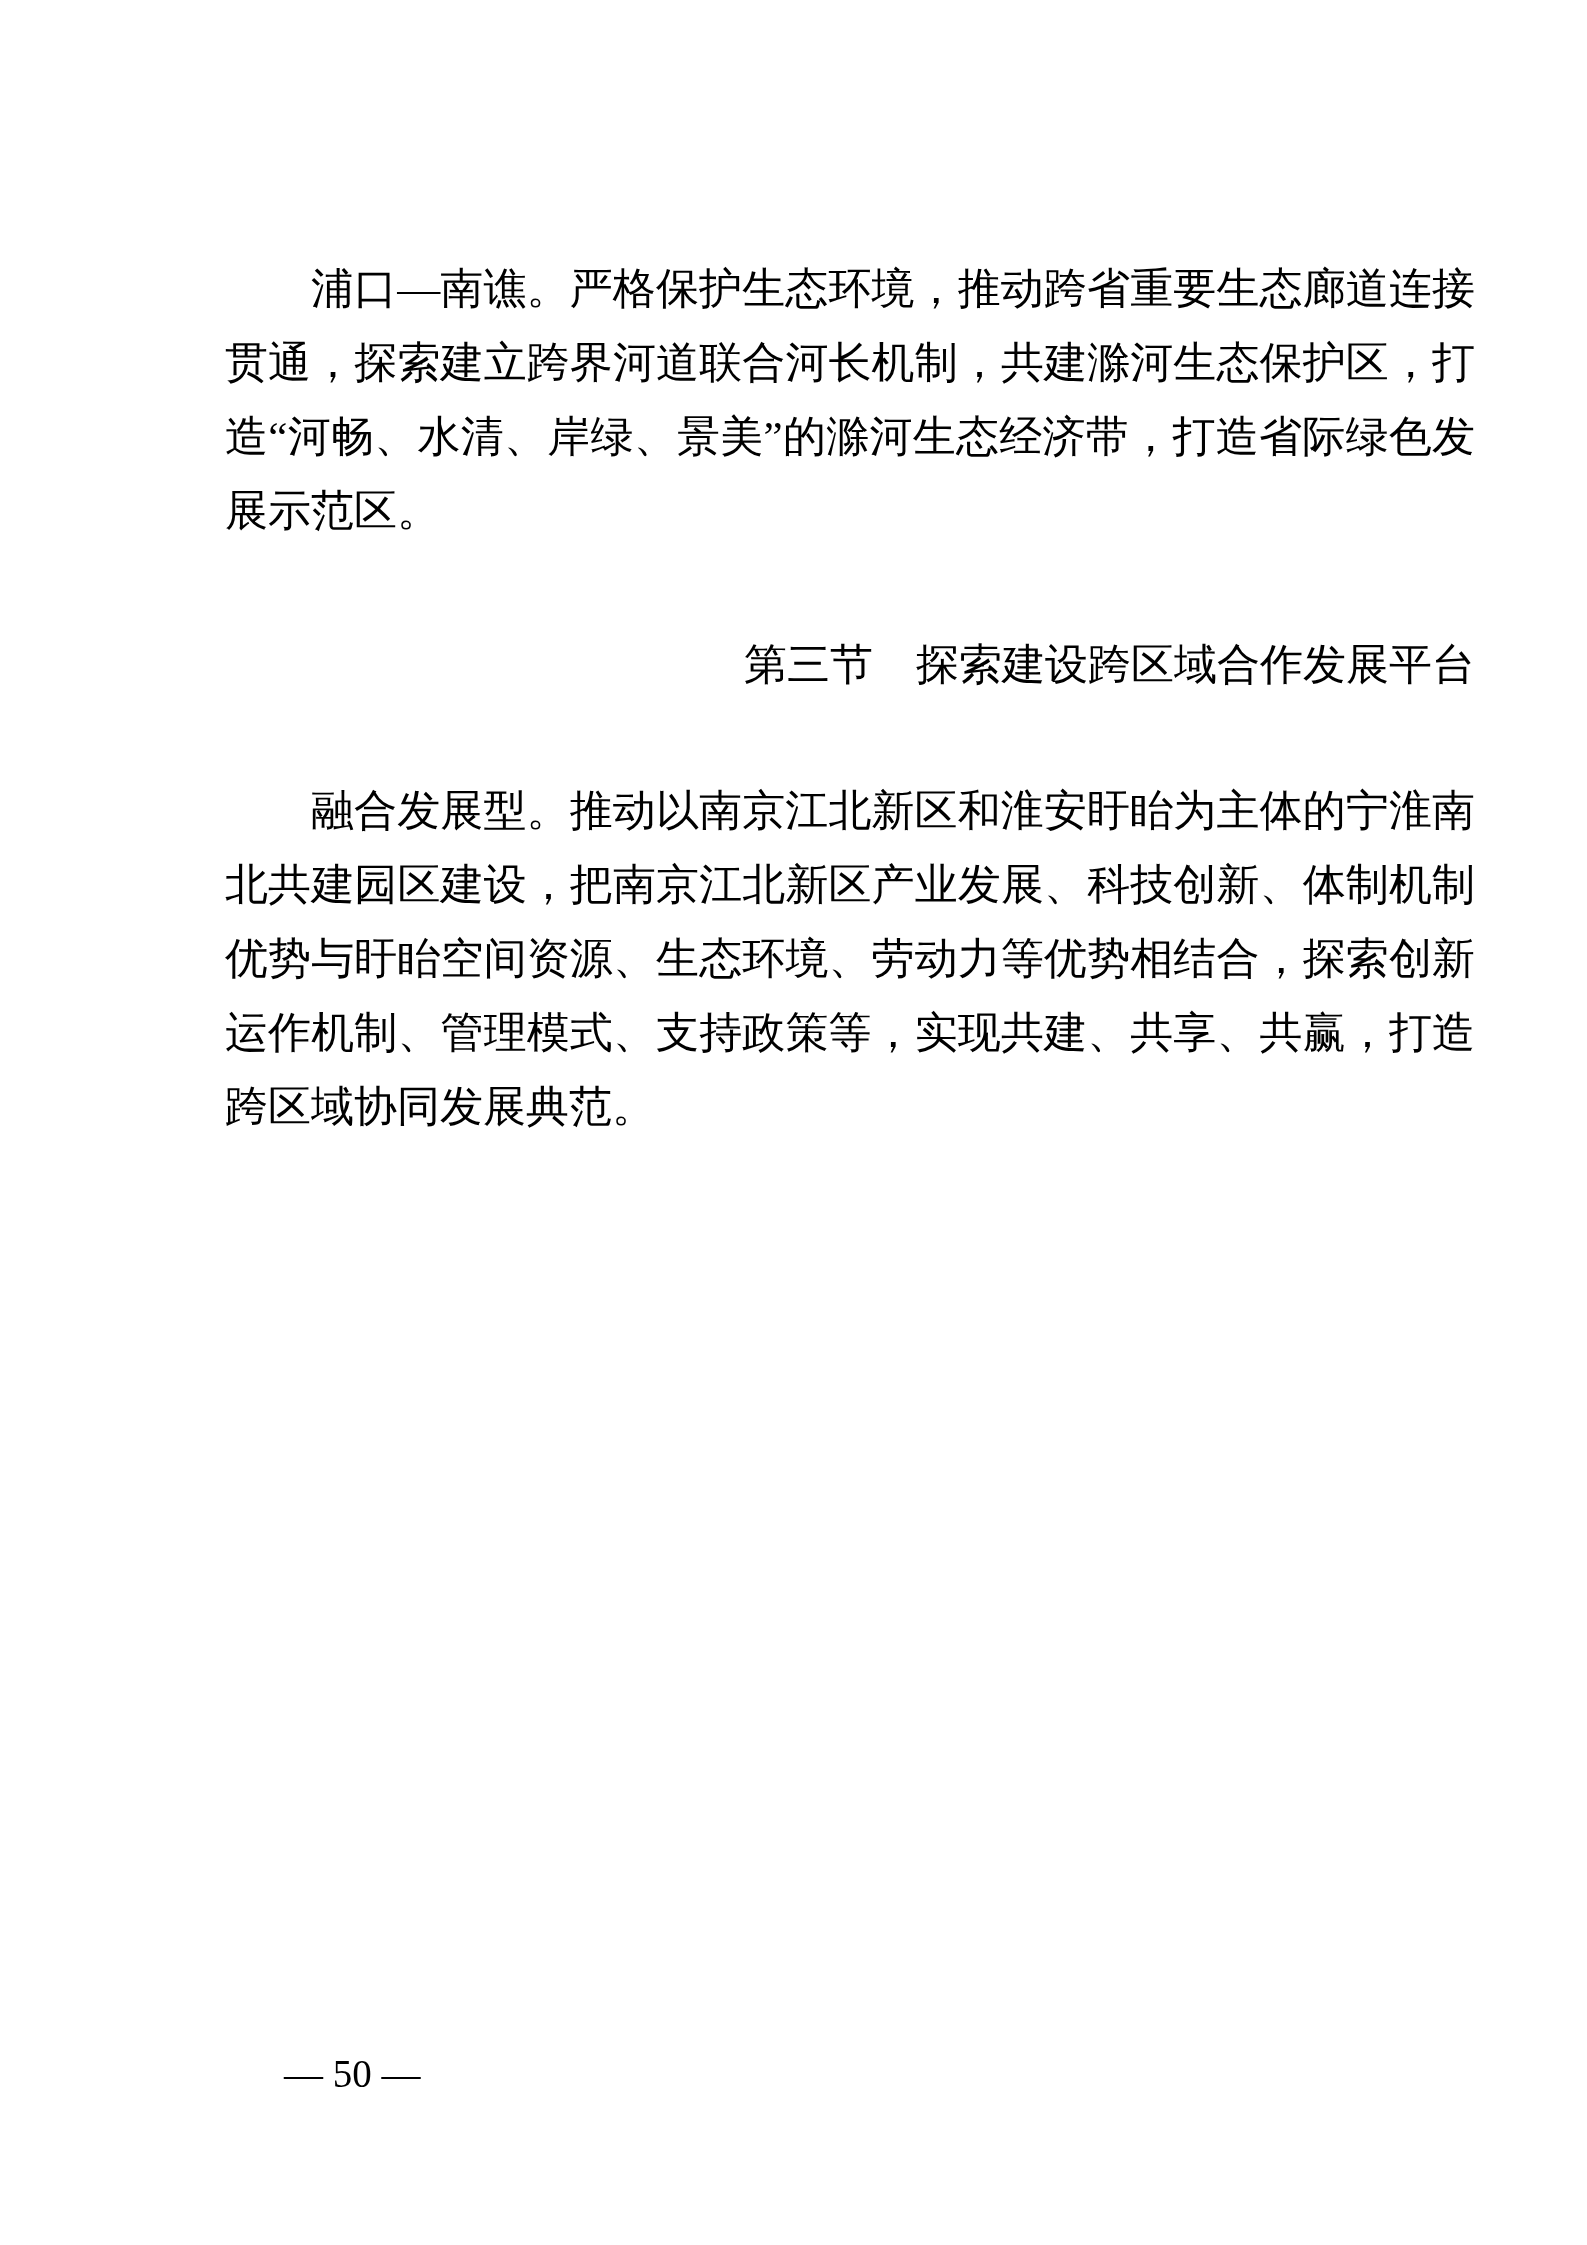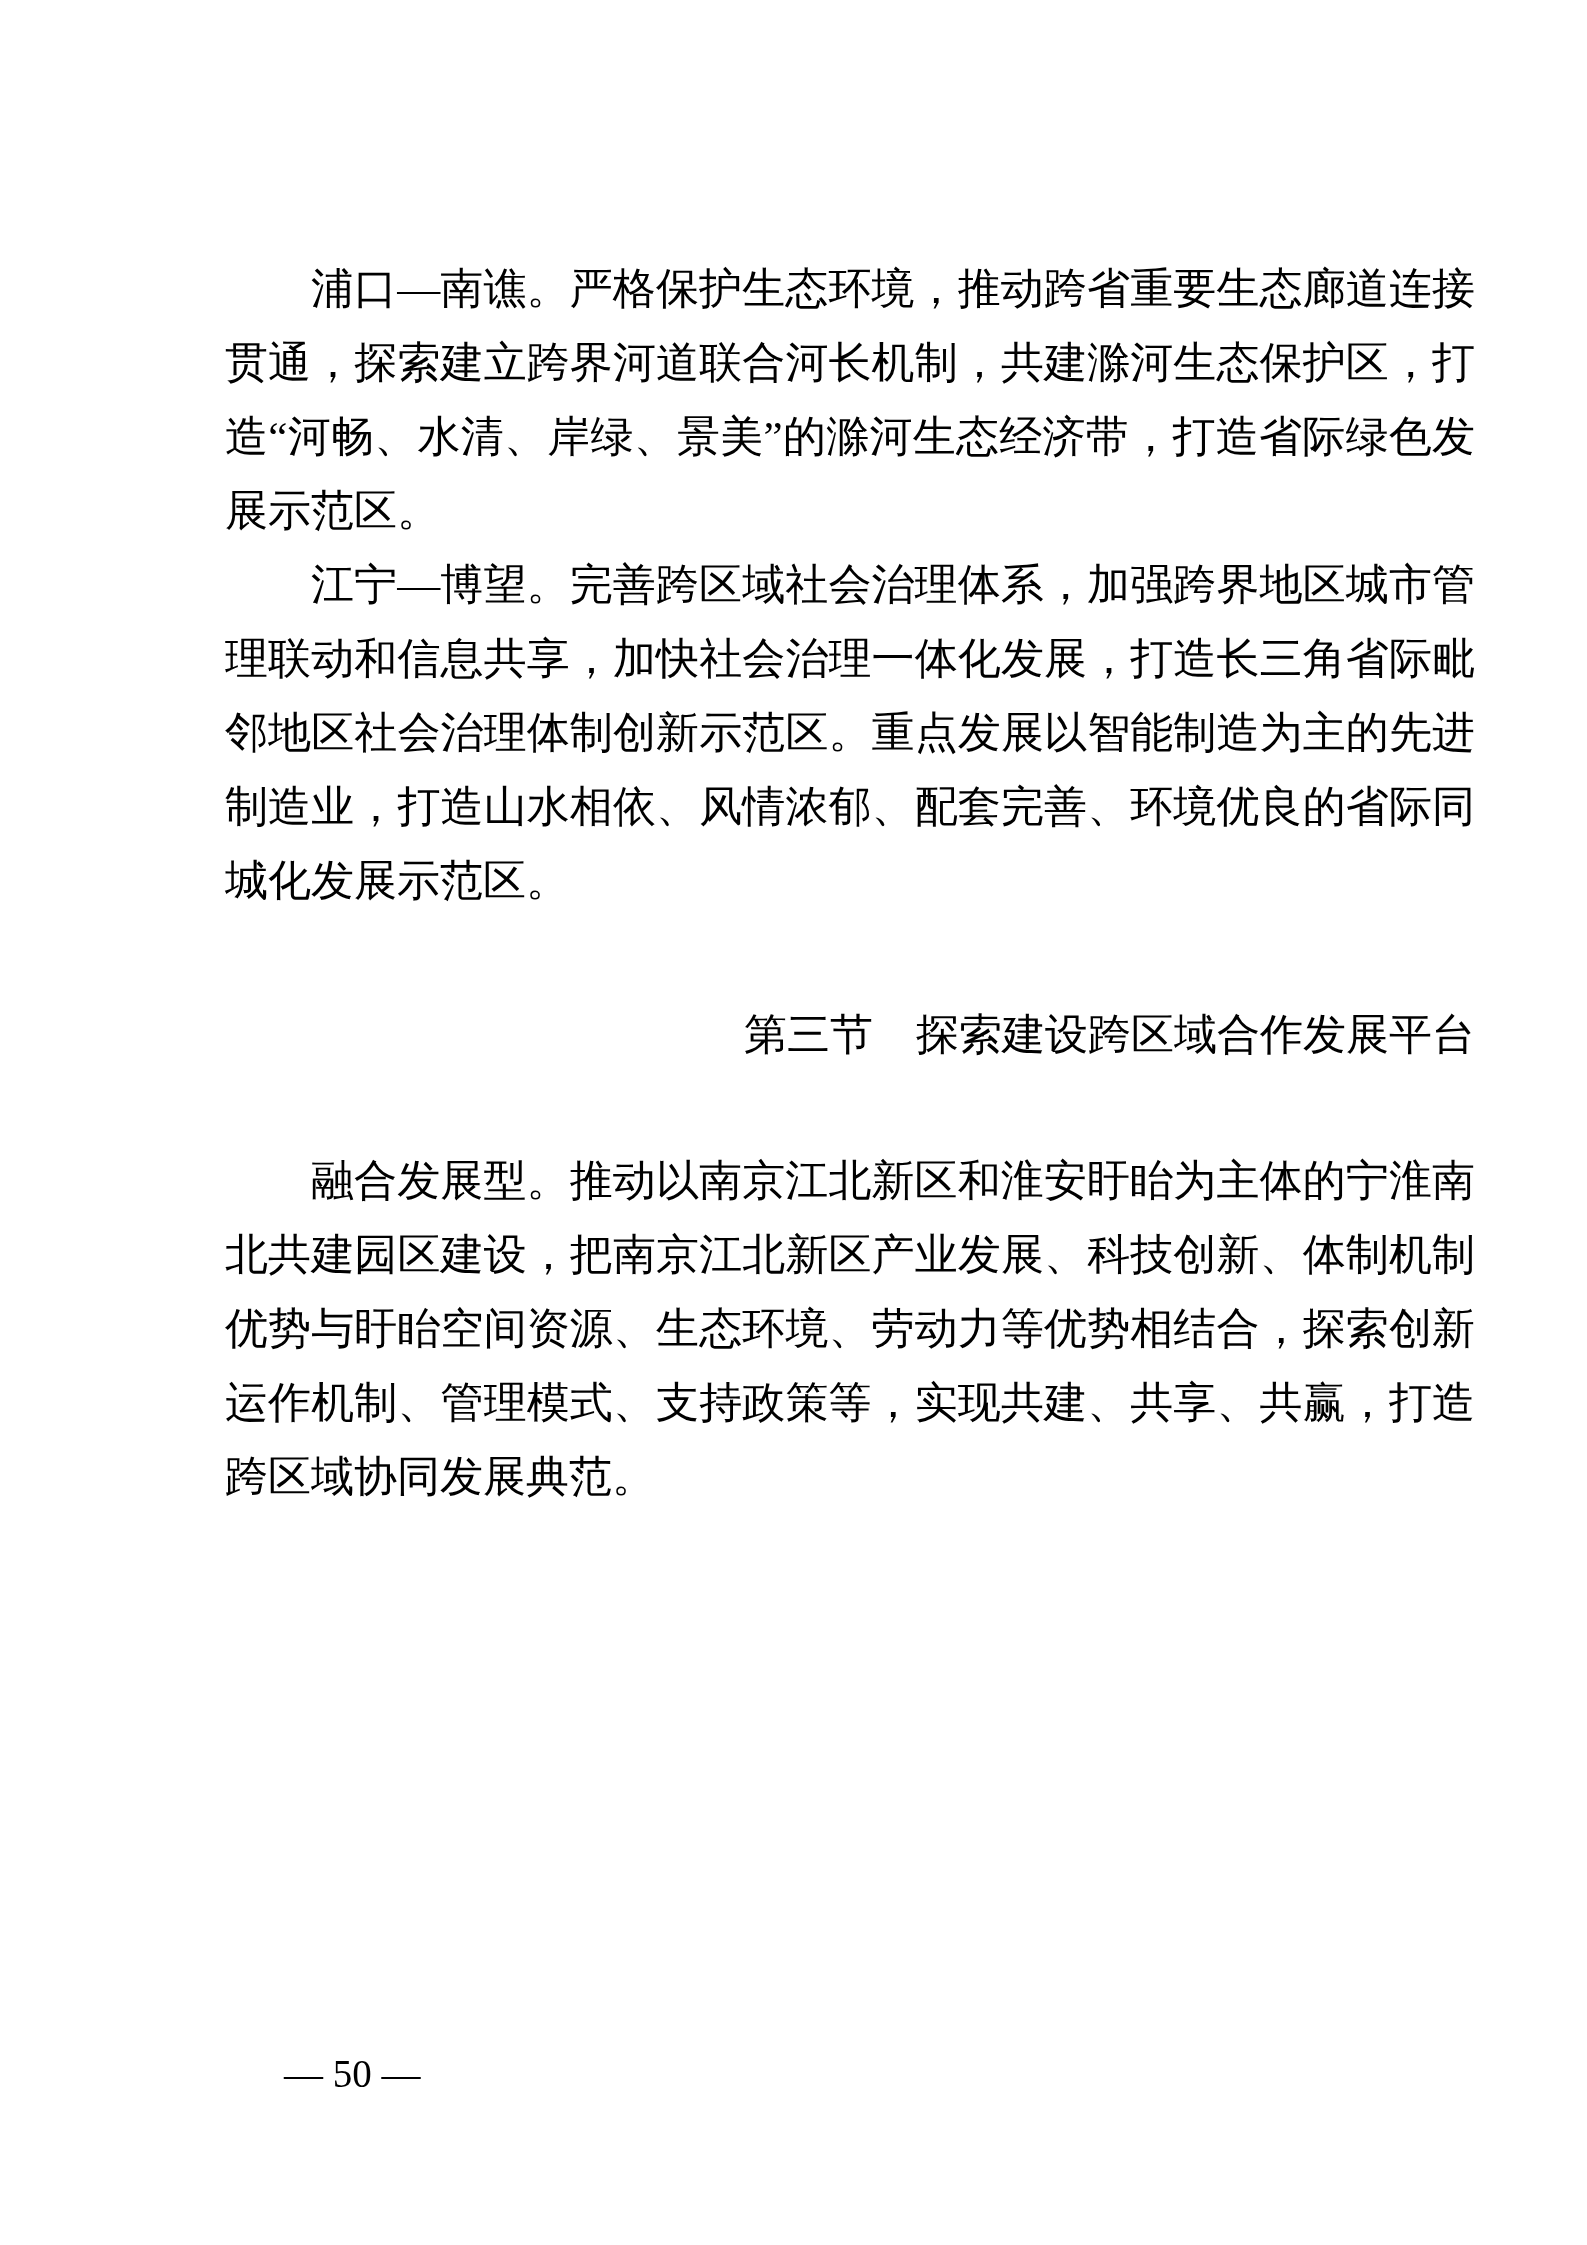--- a/index.html
+++ b/index.html
@@ -61,21 +61,20 @@
 </style>
 </head>
 <body>
 
 <div class="page">
 
   <div class="text-block">
 
     <p>浦口—南谯。严格保护生态环境，推动跨省重要生态廊道连接贯通，探索建立跨界河道联合河长机制，共建滁河生态保护区，打造“河畅、水清、岸绿、景美”的滁河生态经济带，打造省际绿色发展示范区。</p>
 
-    <p>江宁—博望。完善跨区域社会治理体系，加强跨界地区城市管理联动和信息共享，加快社会治理一体化发展，打造长三角省际毗邻地区社会治理体制创新示范区。重点发展以智能制造为主的先进制造业，打造山水相依、风情浓郁、配套完善、环境优良的省际同城化发展示范区。</p>
 
     <h2 class="heading"><span>第三节</span><span class="heading-gap"></span><span>探索建设跨区域合作发展平台</span></h2>
 
 
     <p>融合发展型。推动以南京江北新区和淮安盱眙为主体的宁淮南北共建园区建设，把南京江北新区产业发展、科技创新、体制机制优势与盱眙空间资源、生态环境、劳动力等优势相结合，探索创新运作机制、管理模式、支持政策等，实现共建、共享、共赢，打造跨区域协同发展典范。</p>
 
 
   </div>
 
   <div class="footer">

